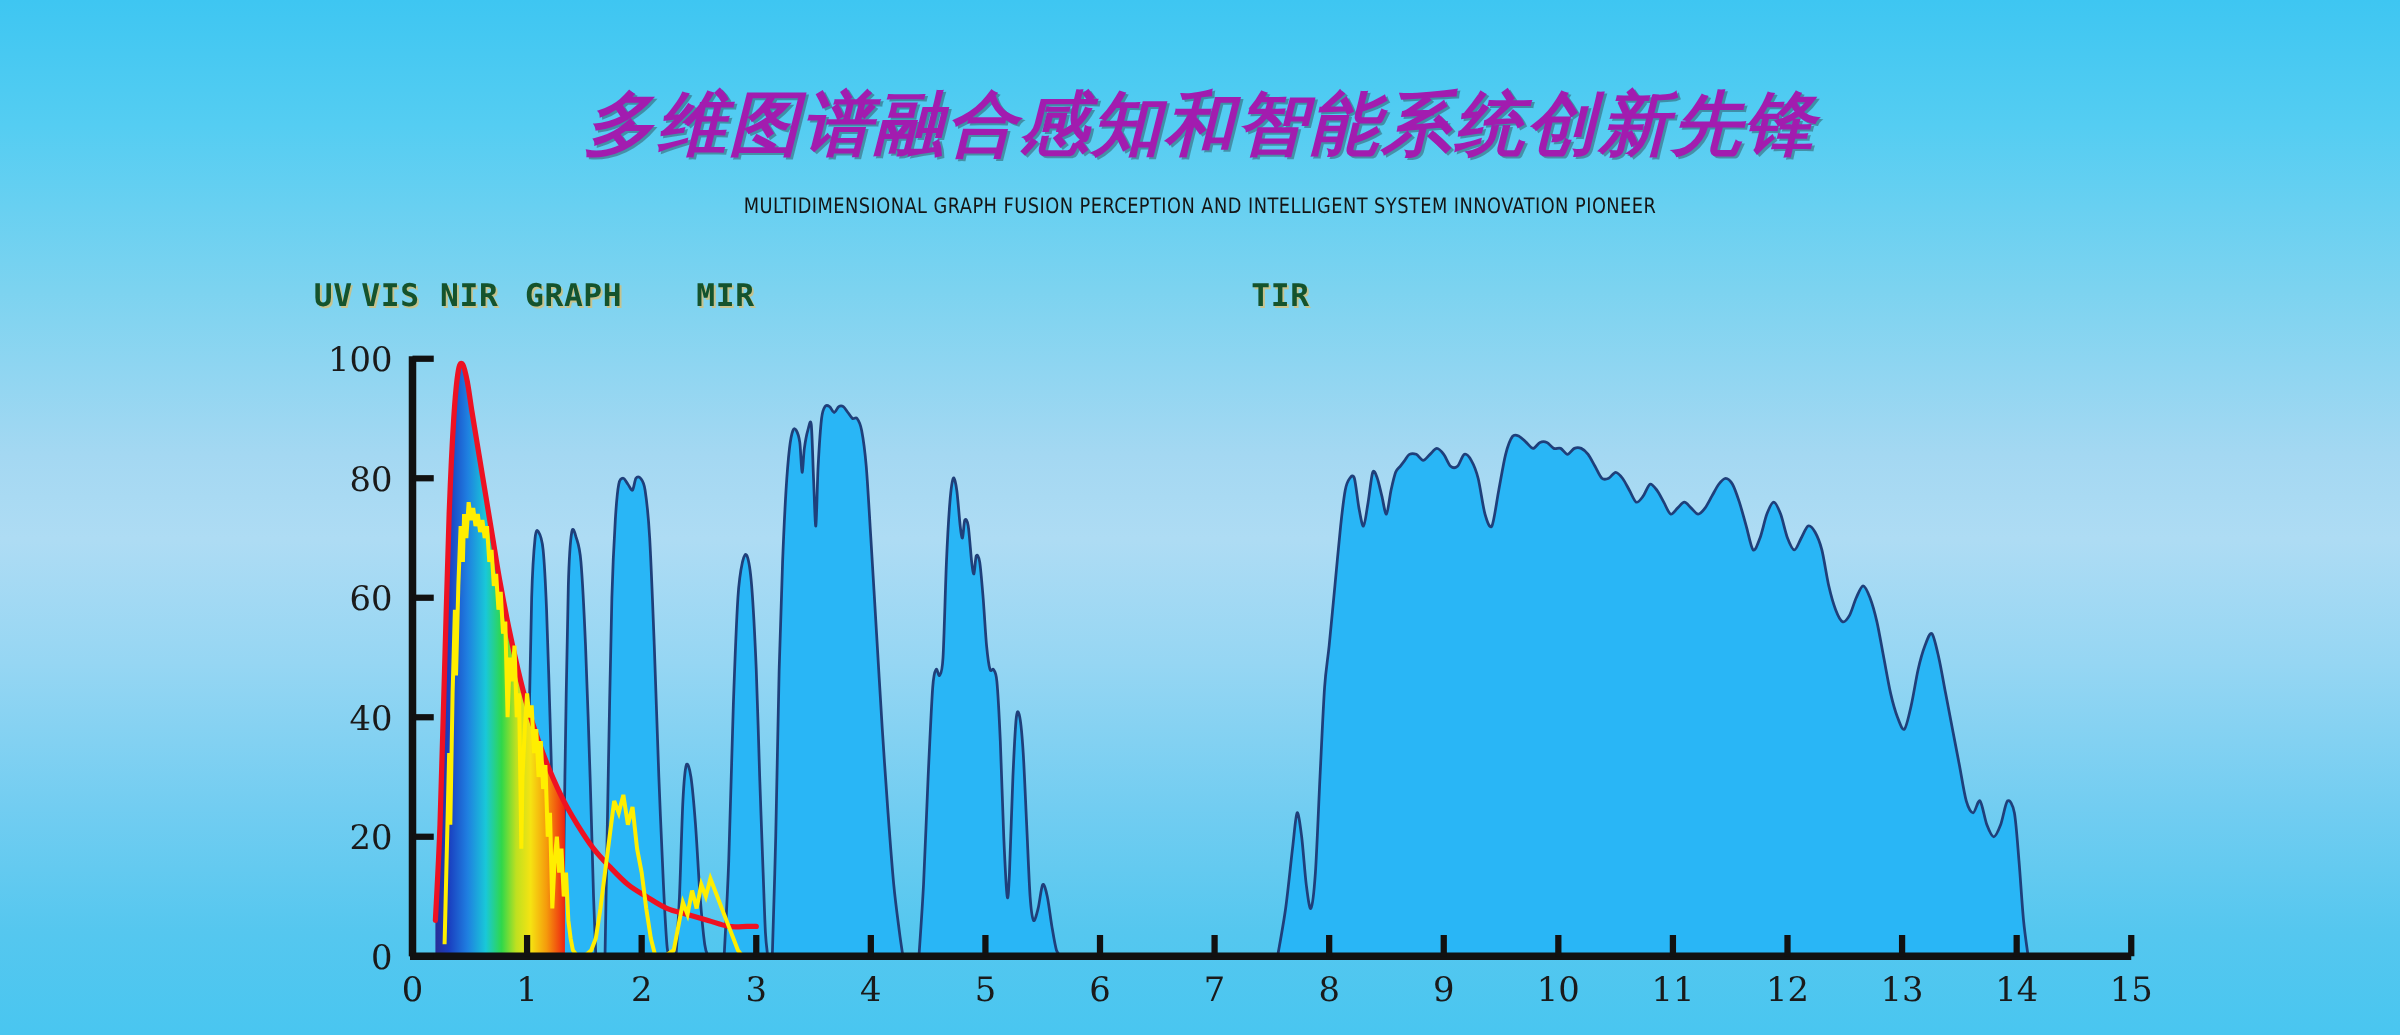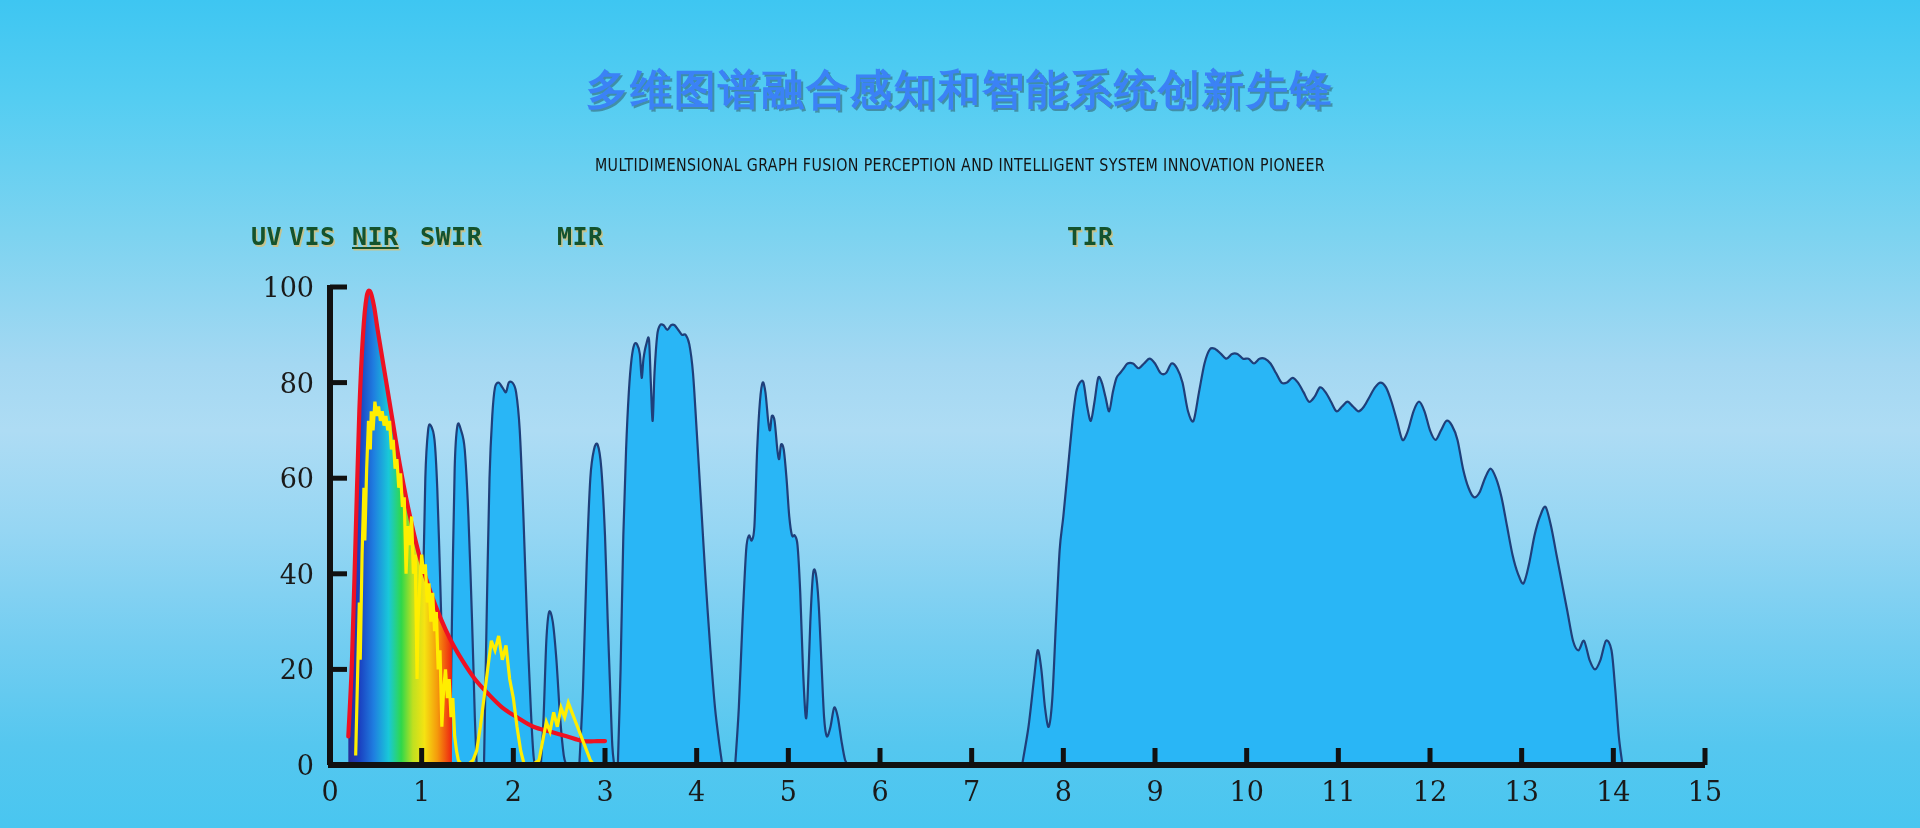--- a/index.html
+++ b/index.html
@@ -31,26 +31,27 @@
   }
 
   
   .title {
     position: absolute;
     top: 62px;
     left: 0;
     width: 1920px;
     text-align: center;
     font-family: "DejaVu Sans", "Liberation Sans", sans-serif;
-    font-size: 42px;
+    font-size: 56px;
     font-weight: bold;
     letter-spacing: 2px;
-    color: #3b82f6;
+    color: #a21caf;
     text-shadow: 2px 2px 0 rgba(30,30,30,0.35);
     white-space: nowrap;
+    font-style: italic;
   }
   .subtitle {
     position: absolute;
     top: 155px;
     left: 0;
     width: 1920px;
     text-align: center;
     font-family: "DejaVu Sans Condensed", "Liberation Sans Narrow", "Liberation Sans", sans-serif;
     font-size: 17px;
     font-weight: 400;
@@ -90,24 +91,24 @@
 
 <div id="stage">
 
   <div class="title">多维图谱融合感知和智能系统创新先锋</div>
 
   <div class="subtitle">MULTIDIMENSIONAL GRAPH FUSION PERCEPTION AND INTELLIGENT SYSTEM INNOVATION PIONEER</div>
 
   <div id="band-labels">
       <div class="band-label" style="left: 251px; top: 222px;">UV</div>
       <div class="band-label" style="left: 289px; top: 222px;">VIS</div>
-      <div class="band-label" style="left: 352px; top: 222px; text-decoration: underline;">NIR</div>
-      <div class="band-label" style="left: 420px; top: 222px;">SWIR</div>
+      <div class="band-label" style="left: 352px; top: 222px;">NIR</div>
+      <div class="band-label" style="left: 420px; top: 222px;">GRAPH</div>
       <div class="band-label" style="left: 557px; top: 222px;">MIR</div>
-      <div class="band-label" style="left: 1067px; top: 222px;">TIR</div>
+      <div class="band-label" style="left: 1001px; top: 222px;">TIR</div>
     </div>
 
   <svg id="plot" width="1920" height="828">
     <defs>
       <linearGradient id="visgrad" x1="0" y1="0" x2="1" y2="0">
         <stop offset="0.00" stop-color="#2b2b8f"></stop>
         <stop offset="0.12" stop-color="#1a3fc0"></stop>
         <stop offset="0.26" stop-color="#1f7fe0"></stop>
         <stop offset="0.40" stop-color="#19c8d8"></stop>
         <stop offset="0.52" stop-color="#2fd84a"></stop>

